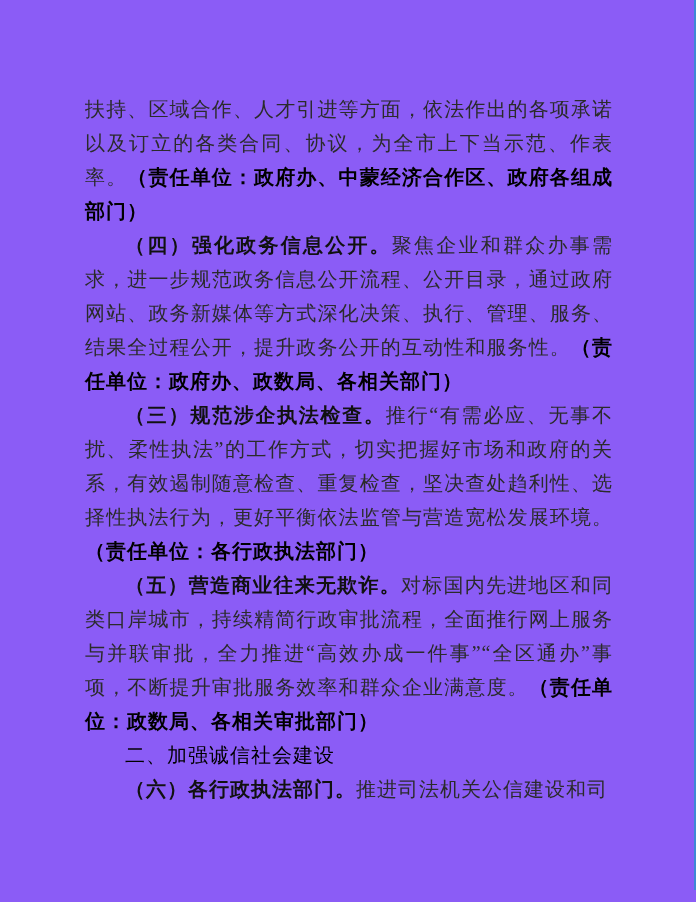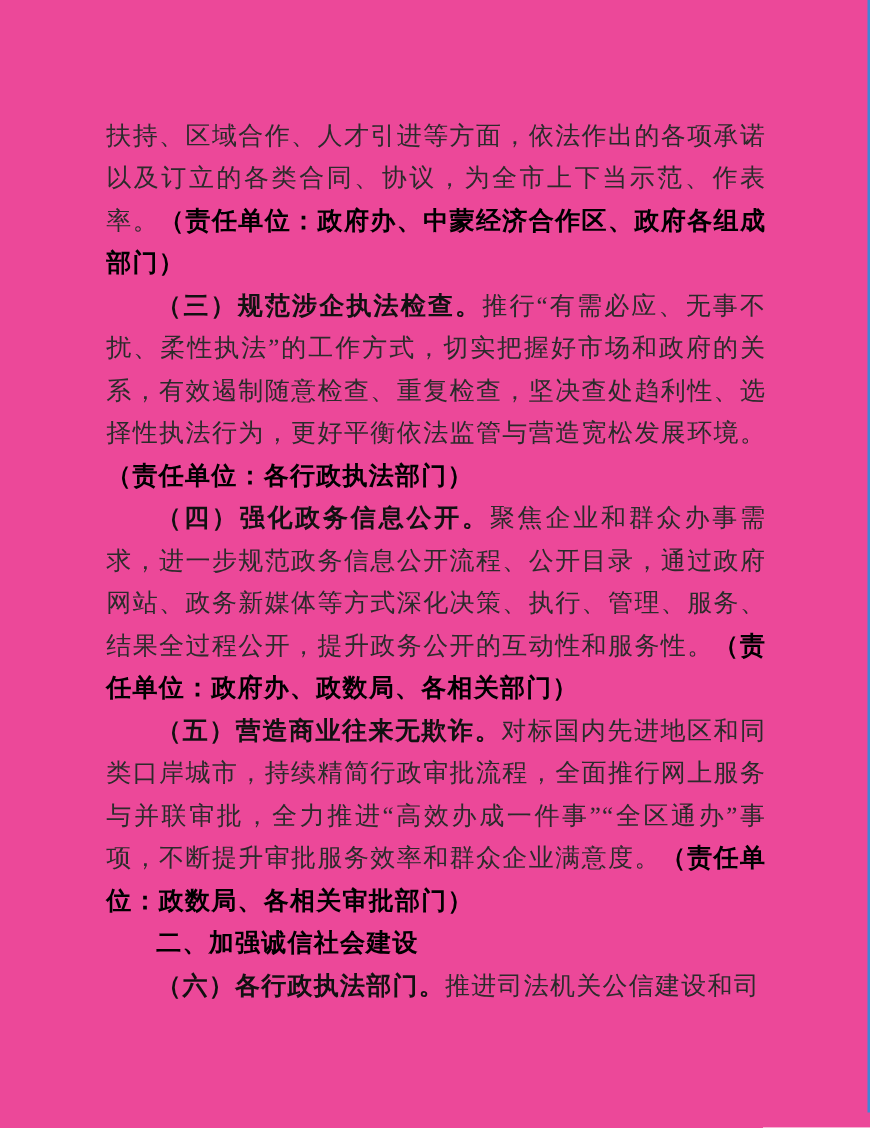--- a/index.html
+++ b/index.html
@@ -43,37 +43,37 @@
     font-weight: bold;
     color: #111111;
   }
   .run-unit {
     font-family: "Liberation Sans", sans-serif;
     font-weight: bold;
     color: #000000;
   }
   .run-major {
     font-family: "Liberation Sans", sans-serif;
-    font-weight: bold;
+    font-weight: normal;
     color: #000000;
   }
   .edge-line {
     position: absolute;
     top: 0;
     right: 0;
     width: 2px;
     height: 890px;
   }
 </style>
 </head>
 <body>
 
-<div class="page" style="background: #ec4899;">
+<div class="page" style="background: #8b5cf6;">
   <div class="content">
       <p class="para"><span class="run-body">扶持、区域合作、人才引进等方面，依法作出的各项承诺以及订立的各类合同、协议，为全市上下当示范、作表率。</span><span class="run-unit">（责任单位：政府办、中蒙经济合作区、政府各组成部门）</span></p>
+      <p class="para indent"><span class="run-head">（四）强化政务信息公开。</span><span class="run-body">聚焦企业和群众办事需求，进一步规范政务信息公开流程、公开目录，通过政府网站、政务新媒体等方式深化决策、执行、管理、服务、结果全过程公开，提升政务公开的互动性和服务性。</span><span class="run-unit">（责任单位：政府办、政数局、各相关部门）</span></p>
       <p class="para indent"><span class="run-head">（三）规范涉企执法检查。</span><span class="run-body">推行“有需必应、无事不扰、柔性执法”的工作方式，切实把握好市场和政府的关系，有效遏制随意检查、重复检查，坚决查处趋利性、选择性执法行为，更好平衡依法监管与营造宽松发展环境。</span><span class="run-unit">（责任单位：各行政执法部门）</span></p>
-      <p class="para indent"><span class="run-head">（四）强化政务信息公开。</span><span class="run-body">聚焦企业和群众办事需求，进一步规范政务信息公开流程、公开目录，通过政府网站、政务新媒体等方式深化决策、执行、管理、服务、结果全过程公开，提升政务公开的互动性和服务性。</span><span class="run-unit">（责任单位：政府办、政数局、各相关部门）</span></p>
       <p class="para indent"><span class="run-head">（五）营造商业往来无欺诈。</span><span class="run-body">对标国内先进地区和同类口岸城市，持续精简行政审批流程，全面推行网上服务与并联审批，全力推进“高效办成一件事”“全区通办”事项，不断提升审批服务效率和群众企业满意度。</span><span class="run-unit">（责任单位：政数局、各相关审批部门）</span></p>
       <p class="para indent"><span class="run-major">二、加强诚信社会建设</span></p>
       <p class="para indent"><span class="run-head">（六）各行政执法部门。</span><span class="run-body">推进司法机关公信建设和司</span></p>
     </div>
   <div class="edge-line" style="background: rgb(63, 135, 214);"></div>
 </div>
 
 </body></html>

